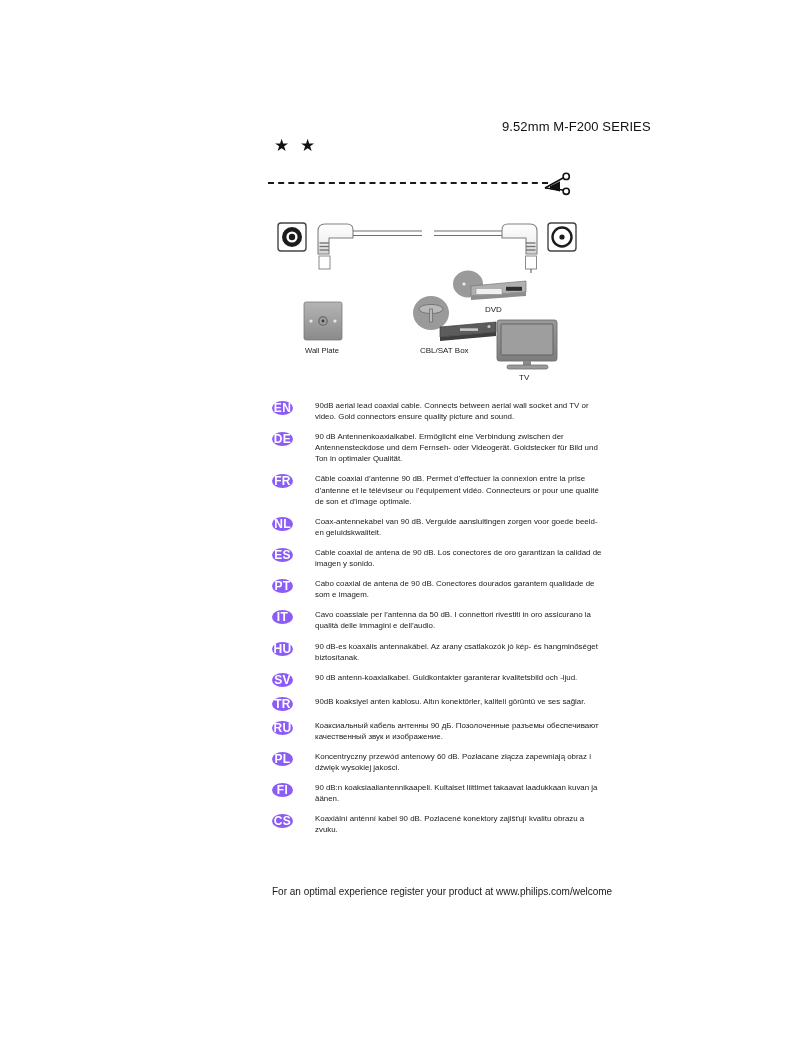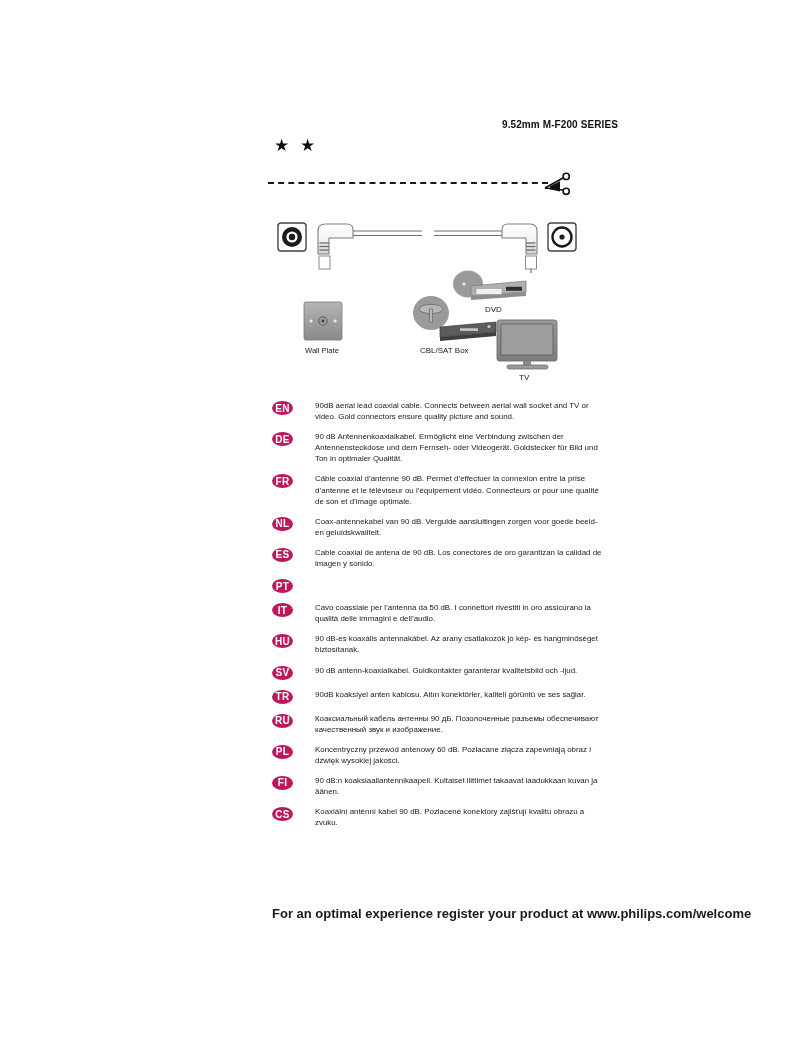--- a/index.html
+++ b/index.html
@@ -9,21 +9,21 @@
     font-family:"Liberation Sans","DejaVu Sans",sans-serif;
     color:#000;
     position:relative;
     overflow:hidden;
   }
   .page{position:absolute;left:0;top:0;width:802px;height:1037px;}
 
   
   .series-title{
     position:absolute;left:502px;top:119px;
-    font-size:10px;letter-spacing:.1px;font-weight:700;color:#111;
+    font-size:13px;letter-spacing:.1px;font-weight:400;color:#111;
     white-space:nowrap;
   }
   .stars{
     position:absolute;left:274px;top:137px;
     font-size:17px;line-height:17px;letter-spacing:3px;color:#111;
   }
 
   
   .cutline-wrap{position:absolute;left:268px;top:170px;width:310px;height:28px;}
   .cutline{
@@ -34,37 +34,37 @@
 
   
   .diagram{position:absolute;left:268px;top:212px;width:320px;height:170px;}
 
   
   .langlist{position:absolute;left:272px;top:400px;width:330px;}
   .langrow{position:relative;display:flex;align-items:flex-start;margin-bottom:9px;}
   .badge{
     flex:0 0 auto;
     width:21px;height:14px;border-radius:50%;
-    background:#be185d;color:#ffffff;
-    font-size:10px;font-weight:700;letter-spacing:.3px;
+    background:#8b5cf6;color:#ffffff;
+    font-size:12px;font-weight:700;letter-spacing:.3px;
     display:flex;align-items:center;justify-content:center;
     margin-top:1px;
   }
   .langtext{
     margin-left:22px;
     font-size:7.9px;
     line-height:11.1px;
     color:#1a1a1a;
     max-width:290px;
   }
 
   
   .footer{
-    position:absolute;left:272px;top:906px;
-    font-size:13px;color:#1a1a1a;font-weight:bold;
+    position:absolute;left:272px;top:886px;
+    font-size:10px;color:#1a1a1a;
   }
 </style>
 </head>
 <body>
 
 <div class="page">
 
   <div class="series-title">9.52mm M-F200 SERIES</div>
   <div class="stars">★ ★</div>
 
@@ -199,20 +199,21 @@
       <div class="langrow">
         <div class="badge">NL</div>
         <div class="langtext">Coax-antennekabel van 90 dB. Vergulde aansluitingen zorgen voor goede beeld- en geluidskwaliteit.</div>
       </div>
       <div class="langrow">
         <div class="badge">ES</div>
         <div class="langtext">Cable coaxial de antena de 90 dB. Los conectores de oro garantizan la calidad de imagen y sonido.</div>
       </div>
       <div class="langrow">
         <div class="badge">PT</div>
+        <div class="langtext">Cabo coaxial de antena de 90 dB. Conectores dourados garantem qualidade de som e imagem.</div>
       </div>
       <div class="langrow">
         <div class="badge">IT</div>
         <div class="langtext">Cavo coassiale per l’antenna da 50 dB. I connettori rivestiti in oro assicurano la qualità delle immagini e dell’audio.</div>
       </div>
       <div class="langrow">
         <div class="badge">HU</div>
         <div class="langtext">90 dB-es koaxális antennakábel. Az arany csatlakozók jó kép- és hangminőséget biztosítanak.</div>
       </div>
       <div class="langrow">

